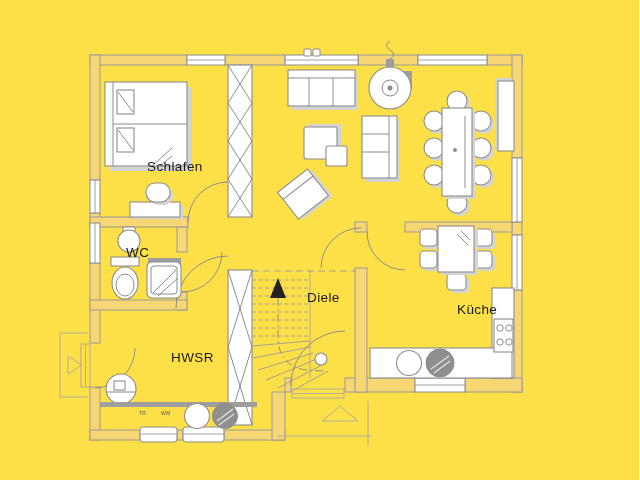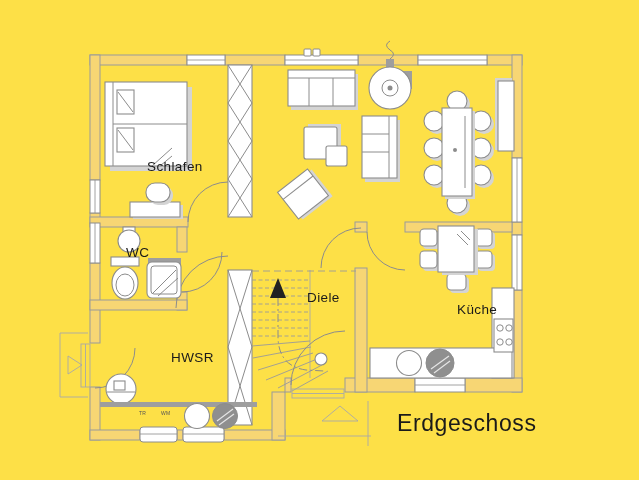--- a/index.html
+++ b/index.html
@@ -322,15 +322,14 @@
   </g>
 </svg>
 
 <div class="room-label" style="left:147px;top:159px;">Schlafen</div>
 <div class="room-label" style="left:126px;top:245px;">WC</div>
 <div class="room-label" style="left:307px;top:290px;text-align:right;">Diele</div>
 <div class="room-label" style="left:418px;top:302px;margin-left:39px;">Küche</div>
 <div class="room-label" style="left:171px;top:350px;">HWSR</div>
 <div class="tiny-label" style="left:139px;top:410px;">TR</div>
 <div class="tiny-label" style="left:161px;top:410px;">WM</div>
-<div class="floor-title" style="left:397px;top:410px;">Erdgeschoss</div>
 
 </div>
 
 </body></html>

